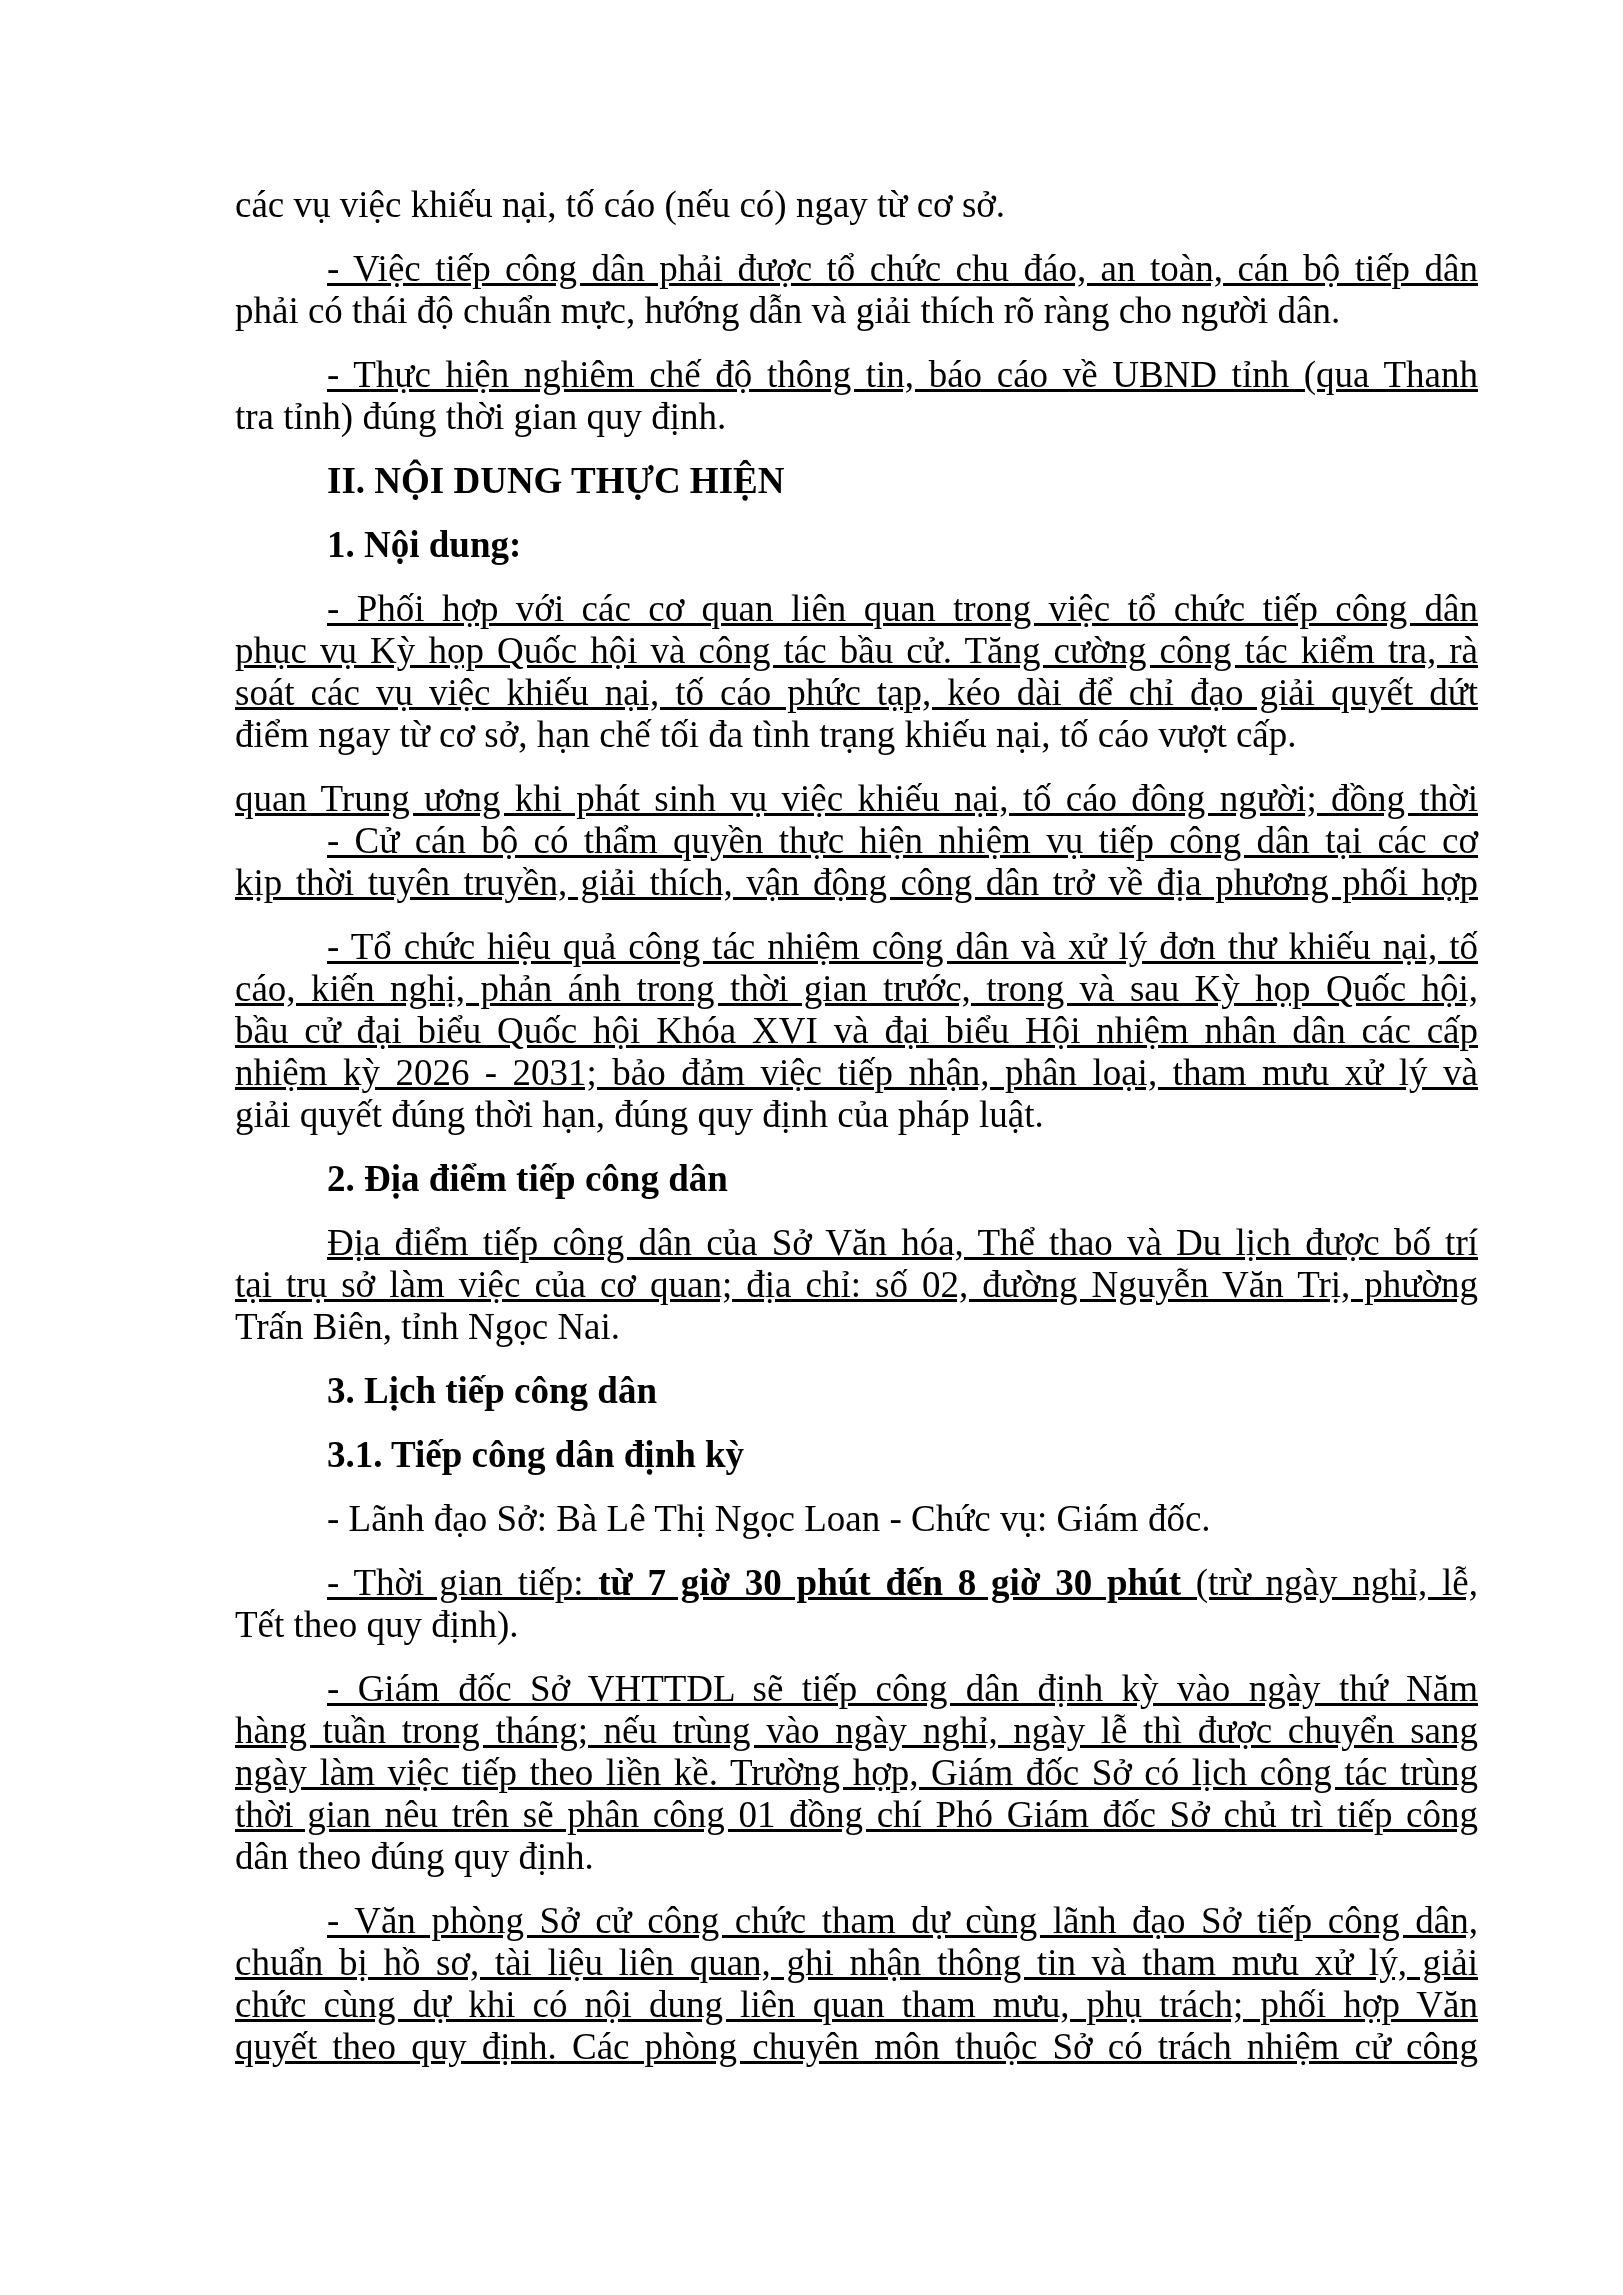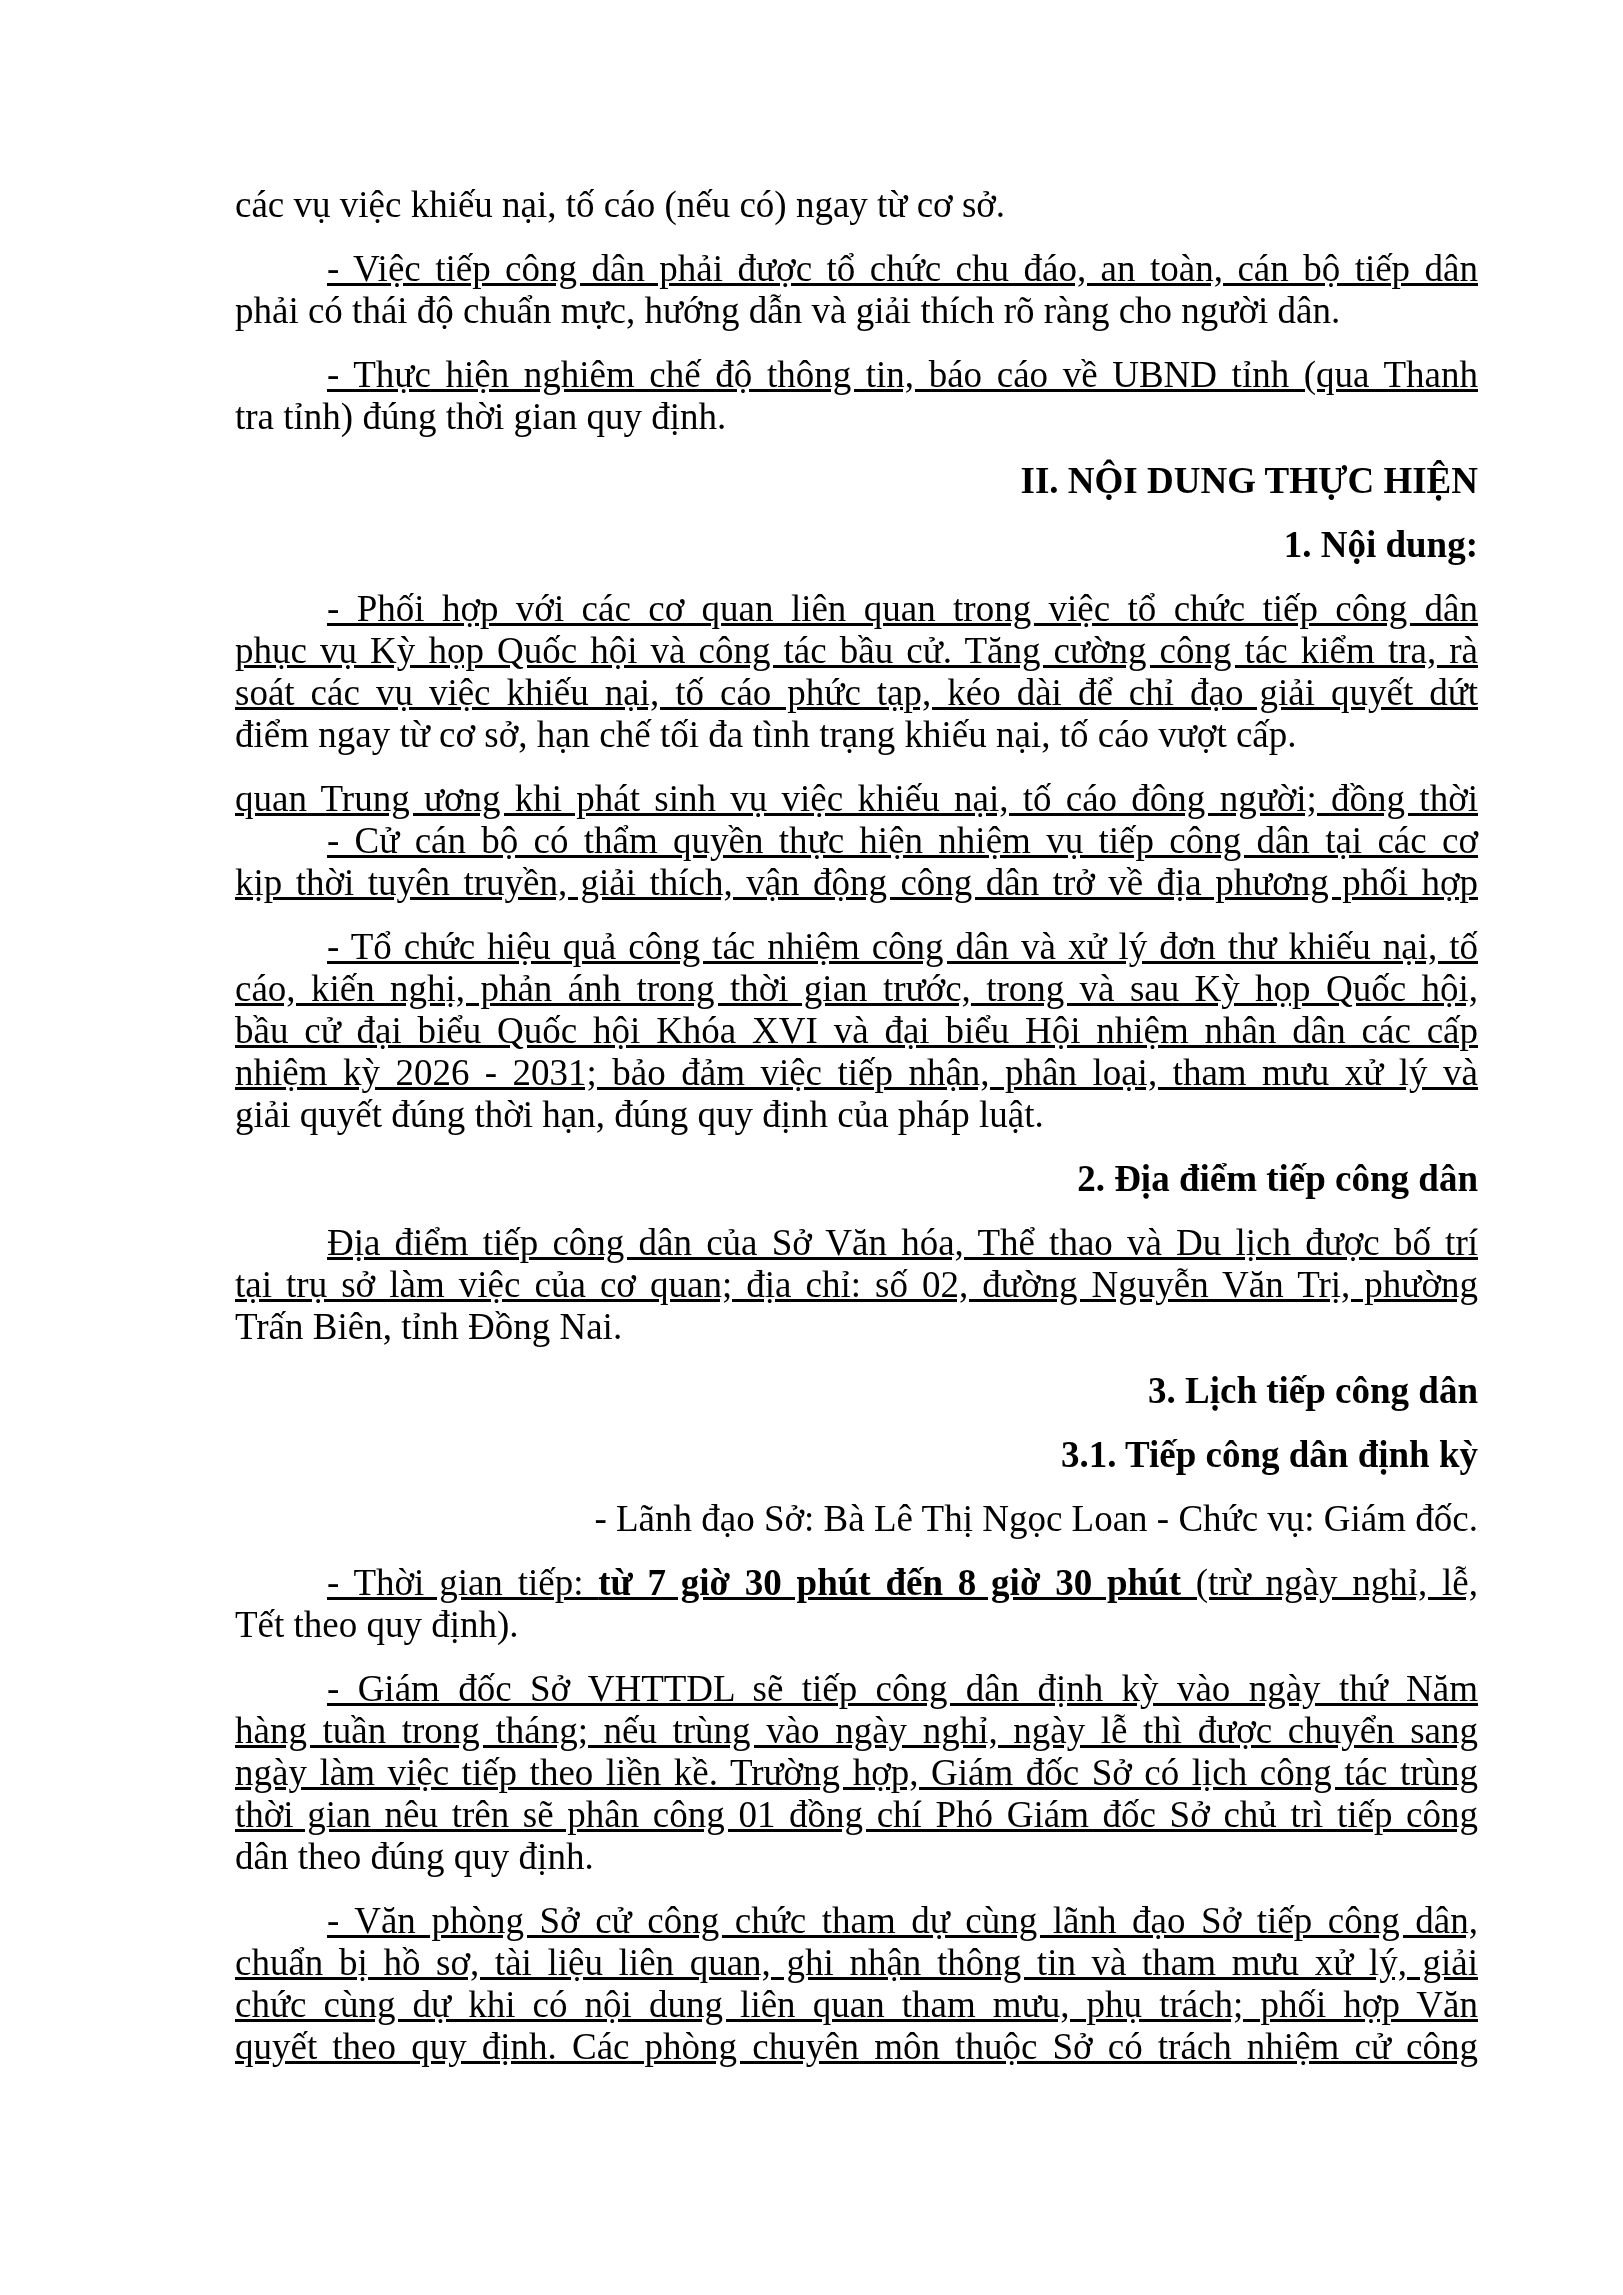--- a/index.html
+++ b/index.html
@@ -38,21 +38,20 @@
   .line {
     text-align: left;
   }
   .line.fill {
     text-align: justify;
     text-align-last: justify;
     text-decoration: underline;
   }
   .line.indent {
     padding-left: 92px;
-    text-align: right;
   }
   .run.bold {
     font-weight: 700;
   }
 </style>
 </head>
 <body>
 
 <div class="page">
   <div class="content" id="content">
@@ -90,21 +89,21 @@
         <div class="line fill"><span class="run">bầu cử đại biểu Quốc hội Khóa XVI và đại biểu Hội nhiệm nhân dân các cấp</span></div>
         <div class="line fill"><span class="run">nhiệm kỳ 2026 - 2031; bảo đảm việc tiếp nhận, phân loại, tham mưu xử lý và</span></div>
         <div class="line"><span class="run">giải quyết đúng thời hạn, đúng quy định của pháp luật.</span></div>
       </div>
       <div class="para heading">
         <div class="line indent"><span class="run bold">2. Địa điểm tiếp công dân</span></div>
       </div>
       <div class="para body">
         <div class="line fill indent"><span class="run">Địa điểm tiếp công dân của Sở Văn hóa, Thể thao và Du lịch được bố trí</span></div>
         <div class="line fill"><span class="run">tại trụ sở làm việc của cơ quan; địa chỉ: số 02, đường Nguyễn Văn Trị, phường</span></div>
-        <div class="line"><span class="run">Trấn Biên, tỉnh Đồng Nai.</span></div>
+        <div class="line"><span class="run">Trấn Biên, tỉnh Ngọc Nai.</span></div>
       </div>
       <div class="para heading">
         <div class="line indent"><span class="run bold">3. Lịch tiếp công dân</span></div>
       </div>
       <div class="para heading">
         <div class="line indent"><span class="run bold">3.1. Tiếp công dân định kỳ</span></div>
       </div>
       <div class="para body">
         <div class="line indent"><span class="run">- Lãnh đạo Sở: Bà Lê Thị Ngọc Loan - Chức vụ: Giám đốc.</span></div>
       </div>

